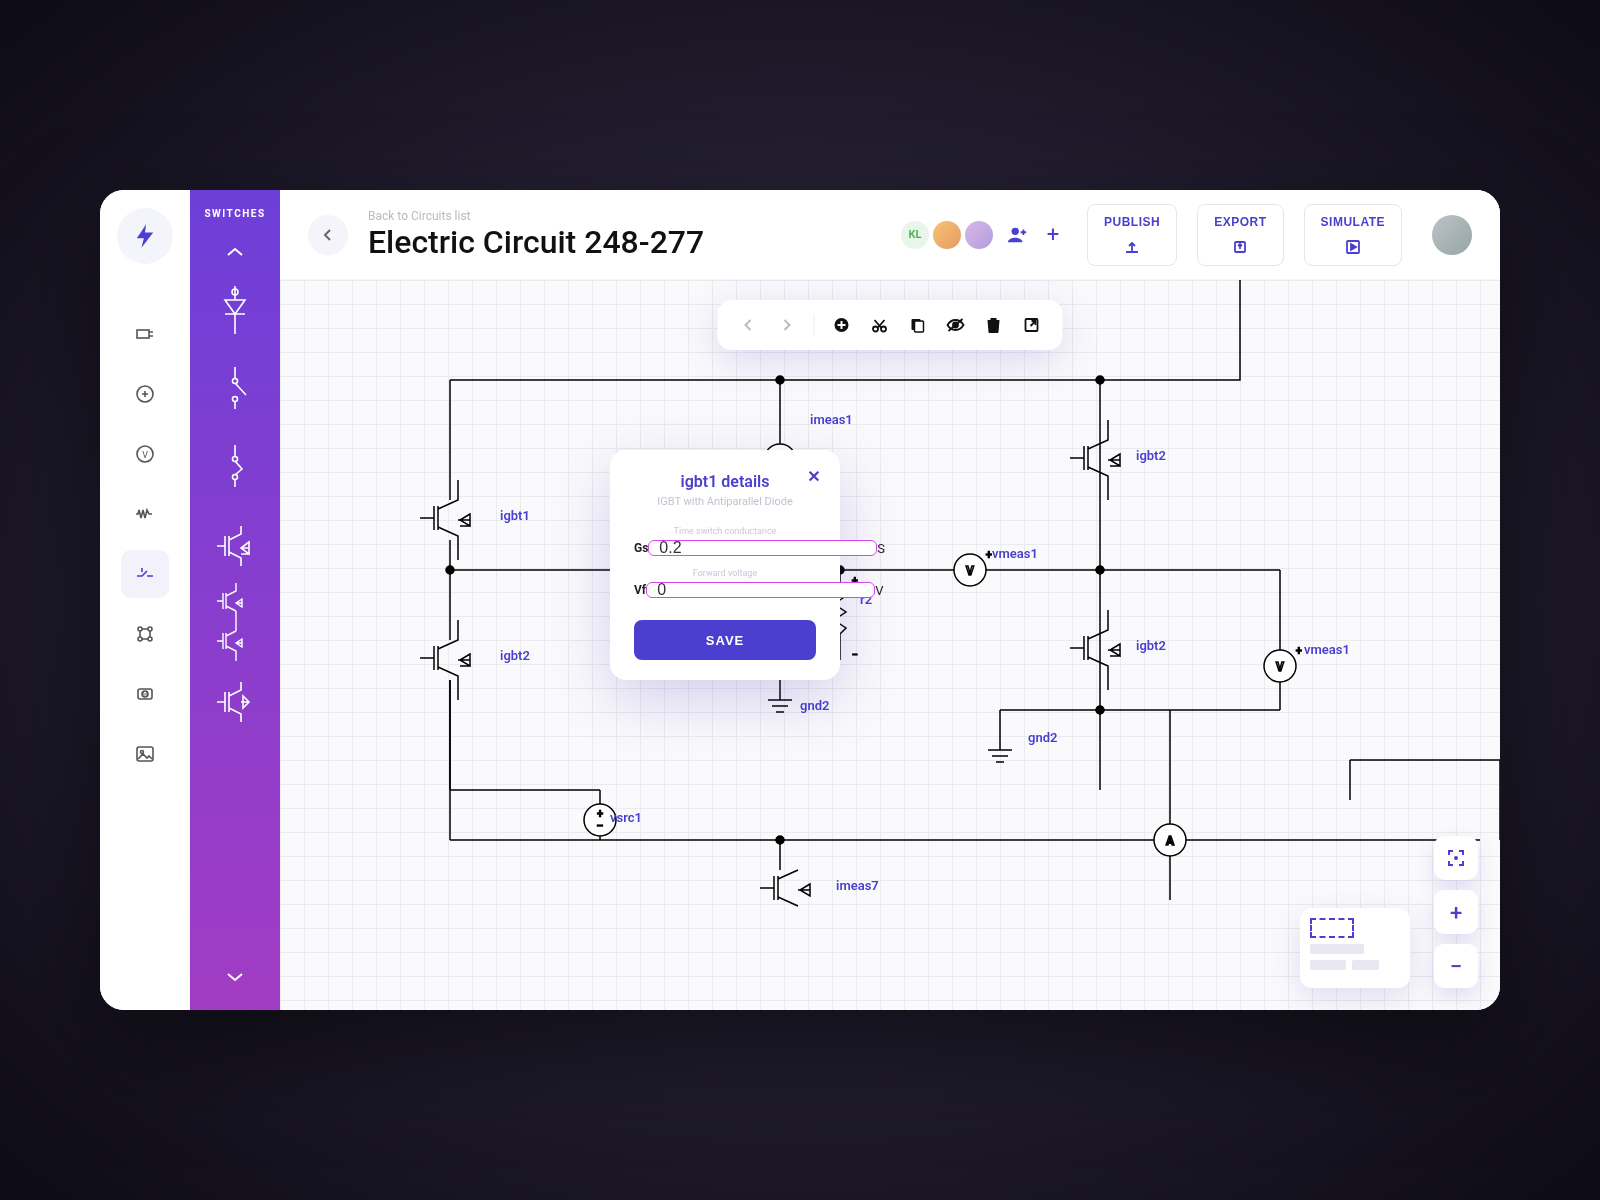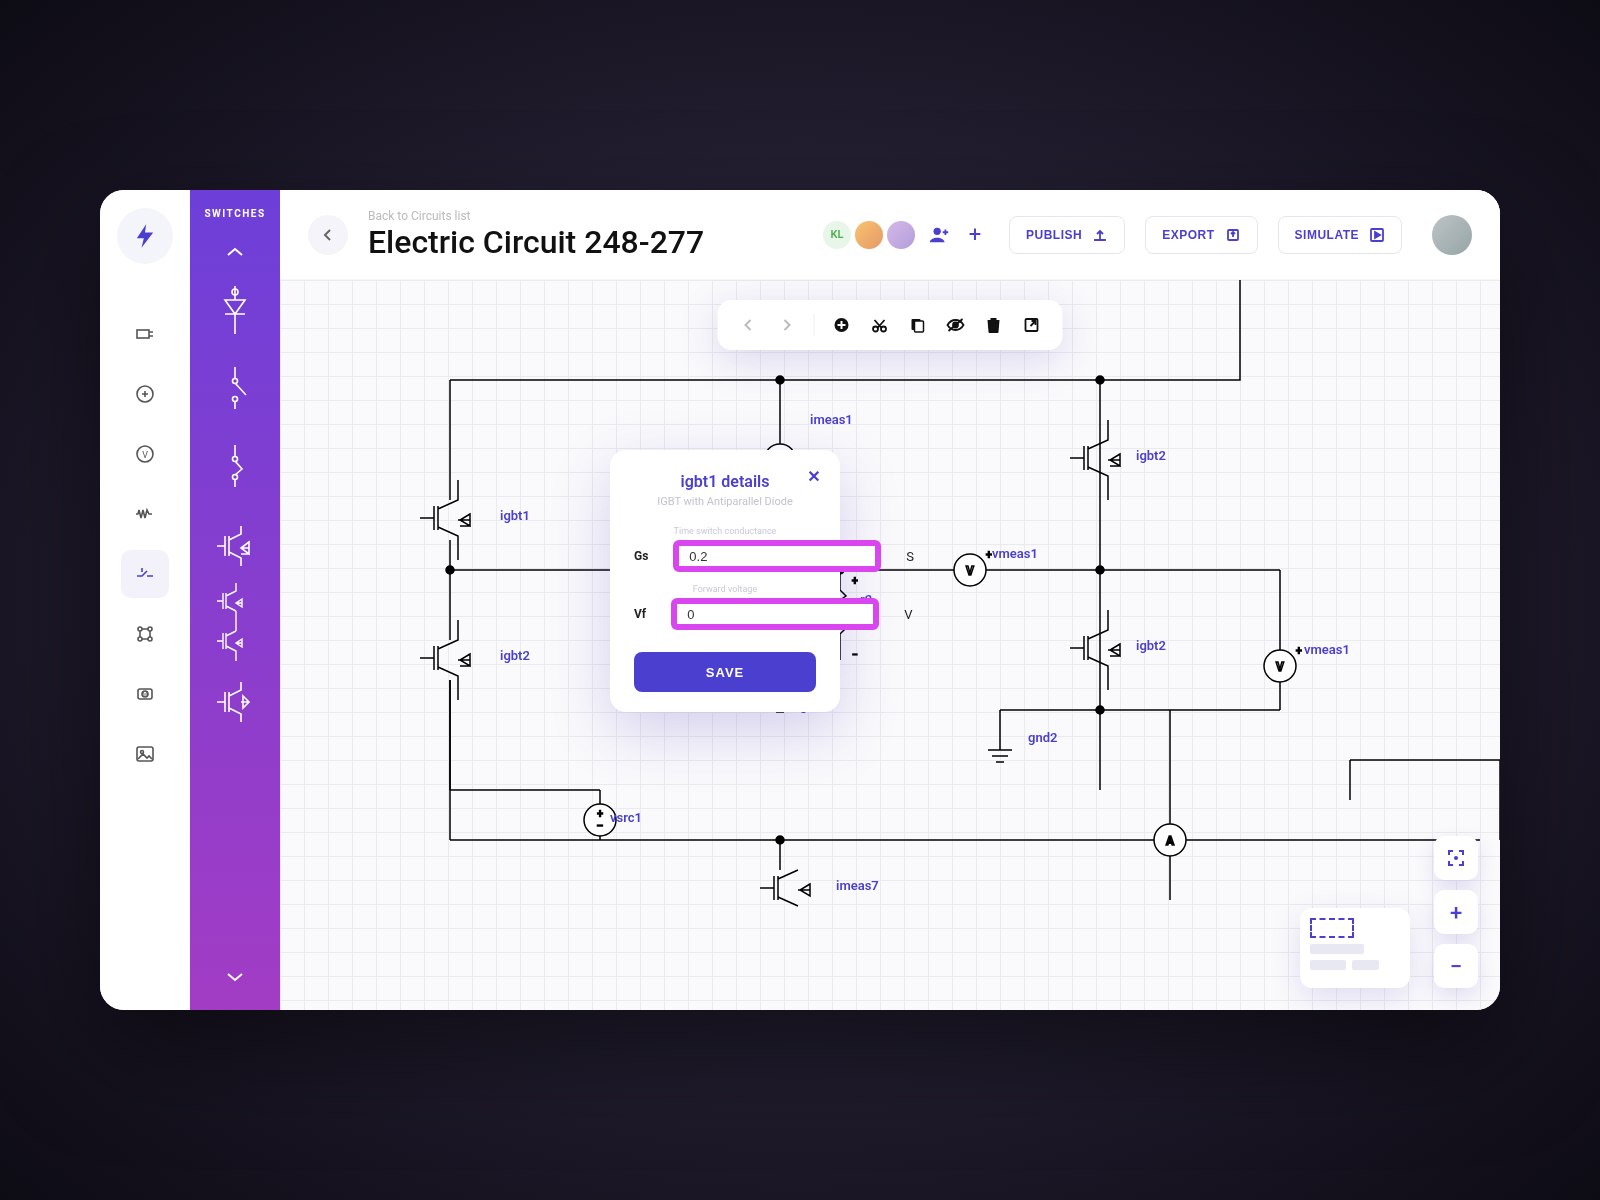--- a/index.html
+++ b/index.html
@@ -95,21 +95,21 @@
     }
     .avatar-initial { background: #e8f5e9; color: #4caf50; }
     .avatar.a1 { background: linear-gradient(135deg,#f8c471,#e59866); }
     .avatar.a2 { background: linear-gradient(135deg,#d5b8e8,#b39ddb); }
     .avatar-add { width: 28px; height: 28px; color: #4a3fcf; cursor: pointer; display: flex; align-items: center; justify-content: center; }
     .plus-btn { width: 28px; height: 28px; color: #4a3fcf; cursor: pointer; font-size: 22px; display: flex; align-items: center; justify-content: center; }
     .action-btn {
       border: 1px solid #e5e5f0; border-radius: 8px;
       padding: 10px 16px; background: #fff;
       color: #4a3fcf; font-size: 12px; font-weight: 700; letter-spacing: 0.5px;
-      cursor: pointer; display: flex; align-items: center; gap: 10px;
+      cursor: pointer; display: flex; align-items: center; gap: 10px; flex-direction: column;
     }
     .profile-avatar {
       width: 40px; height: 40px; border-radius: 50%;
       background: linear-gradient(135deg,#bdc3c7,#95a5a6); margin-left: 10px;
     }
     
     .canvas {
       flex: 1; position: relative;
       background-image:
         linear-gradient(#eaeaef 1px, transparent 1px),
@@ -140,25 +140,25 @@
     }
     .popup-close {
       position: absolute; top: 14px; right: 14px;
       width: 24px; height: 24px; color: #4a3fcf; cursor: pointer;
       display: flex; align-items: center; justify-content: center; font-weight: 700;
     }
     .popup-title { color: #4a3fcf; font-size: 16px; font-weight: 600; text-align: center; margin-bottom: 4px; }
     .popup-subtitle { color: #c2c2d0; font-size: 11px; text-align: center; margin-bottom: 18px; }
     .popup-field { margin-bottom: 12px; }
     .popup-field-label { font-size: 9px; color: #c8c8d8; margin-bottom: 4px; text-align: center; }
-    .popup-field-row { display: flex; align-items: center; gap: 25px; justify-content: space-between; }
+    .popup-field-row { display: flex; align-items: center; gap: 0; justify-content: space-between; }
     .field-sym { width: 30px; font-size: 12px; font-weight: 700; color: #222; text-align: right; }
     .field-input {
-      flex: 1; height: 32px; border: 6px solid #d946ef; border-radius: 6px;
-      padding: 0 10px; font-size: 13px; color: #333; background: #fff;
+      flex: 1; height: 16px; border: 1px solid #d946ef; border-radius: 6px;
+      padding: 0 10px; font-size: 16px; color: #333; background: #fff;
     }
     .field-unit { width: 18px; font-size: 13px; color: #222; }
     .popup-save {
       width: 100%; height: 40px; background: #4a3fcf; color: #fff;
       border: none; border-radius: 8px; font-size: 13px; font-weight: 700;
       letter-spacing: 1px; cursor: pointer; margin-top: 10px;
     }
     
     .minimap {
       position: absolute; bottom: 22px; right: 90px;

